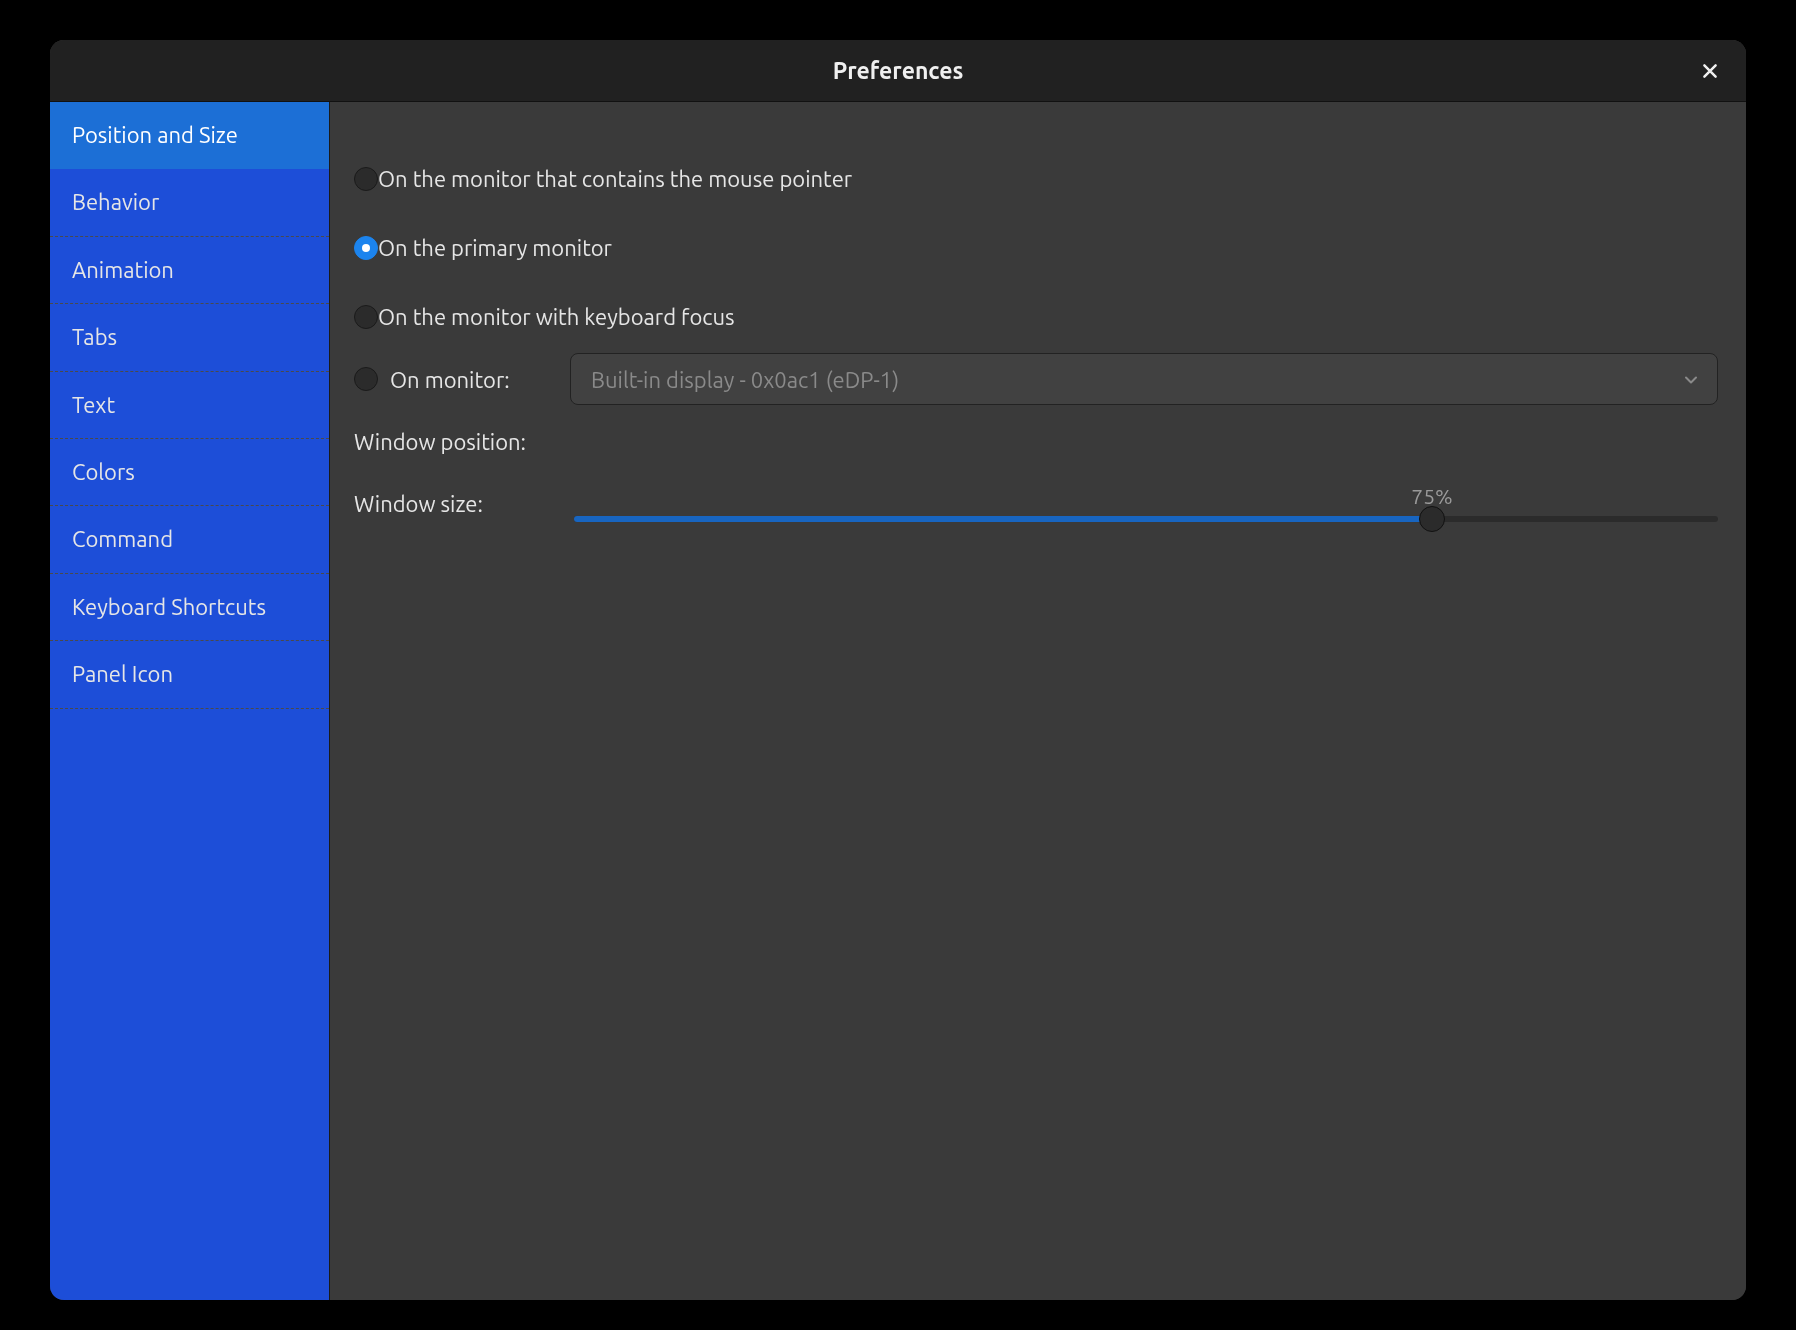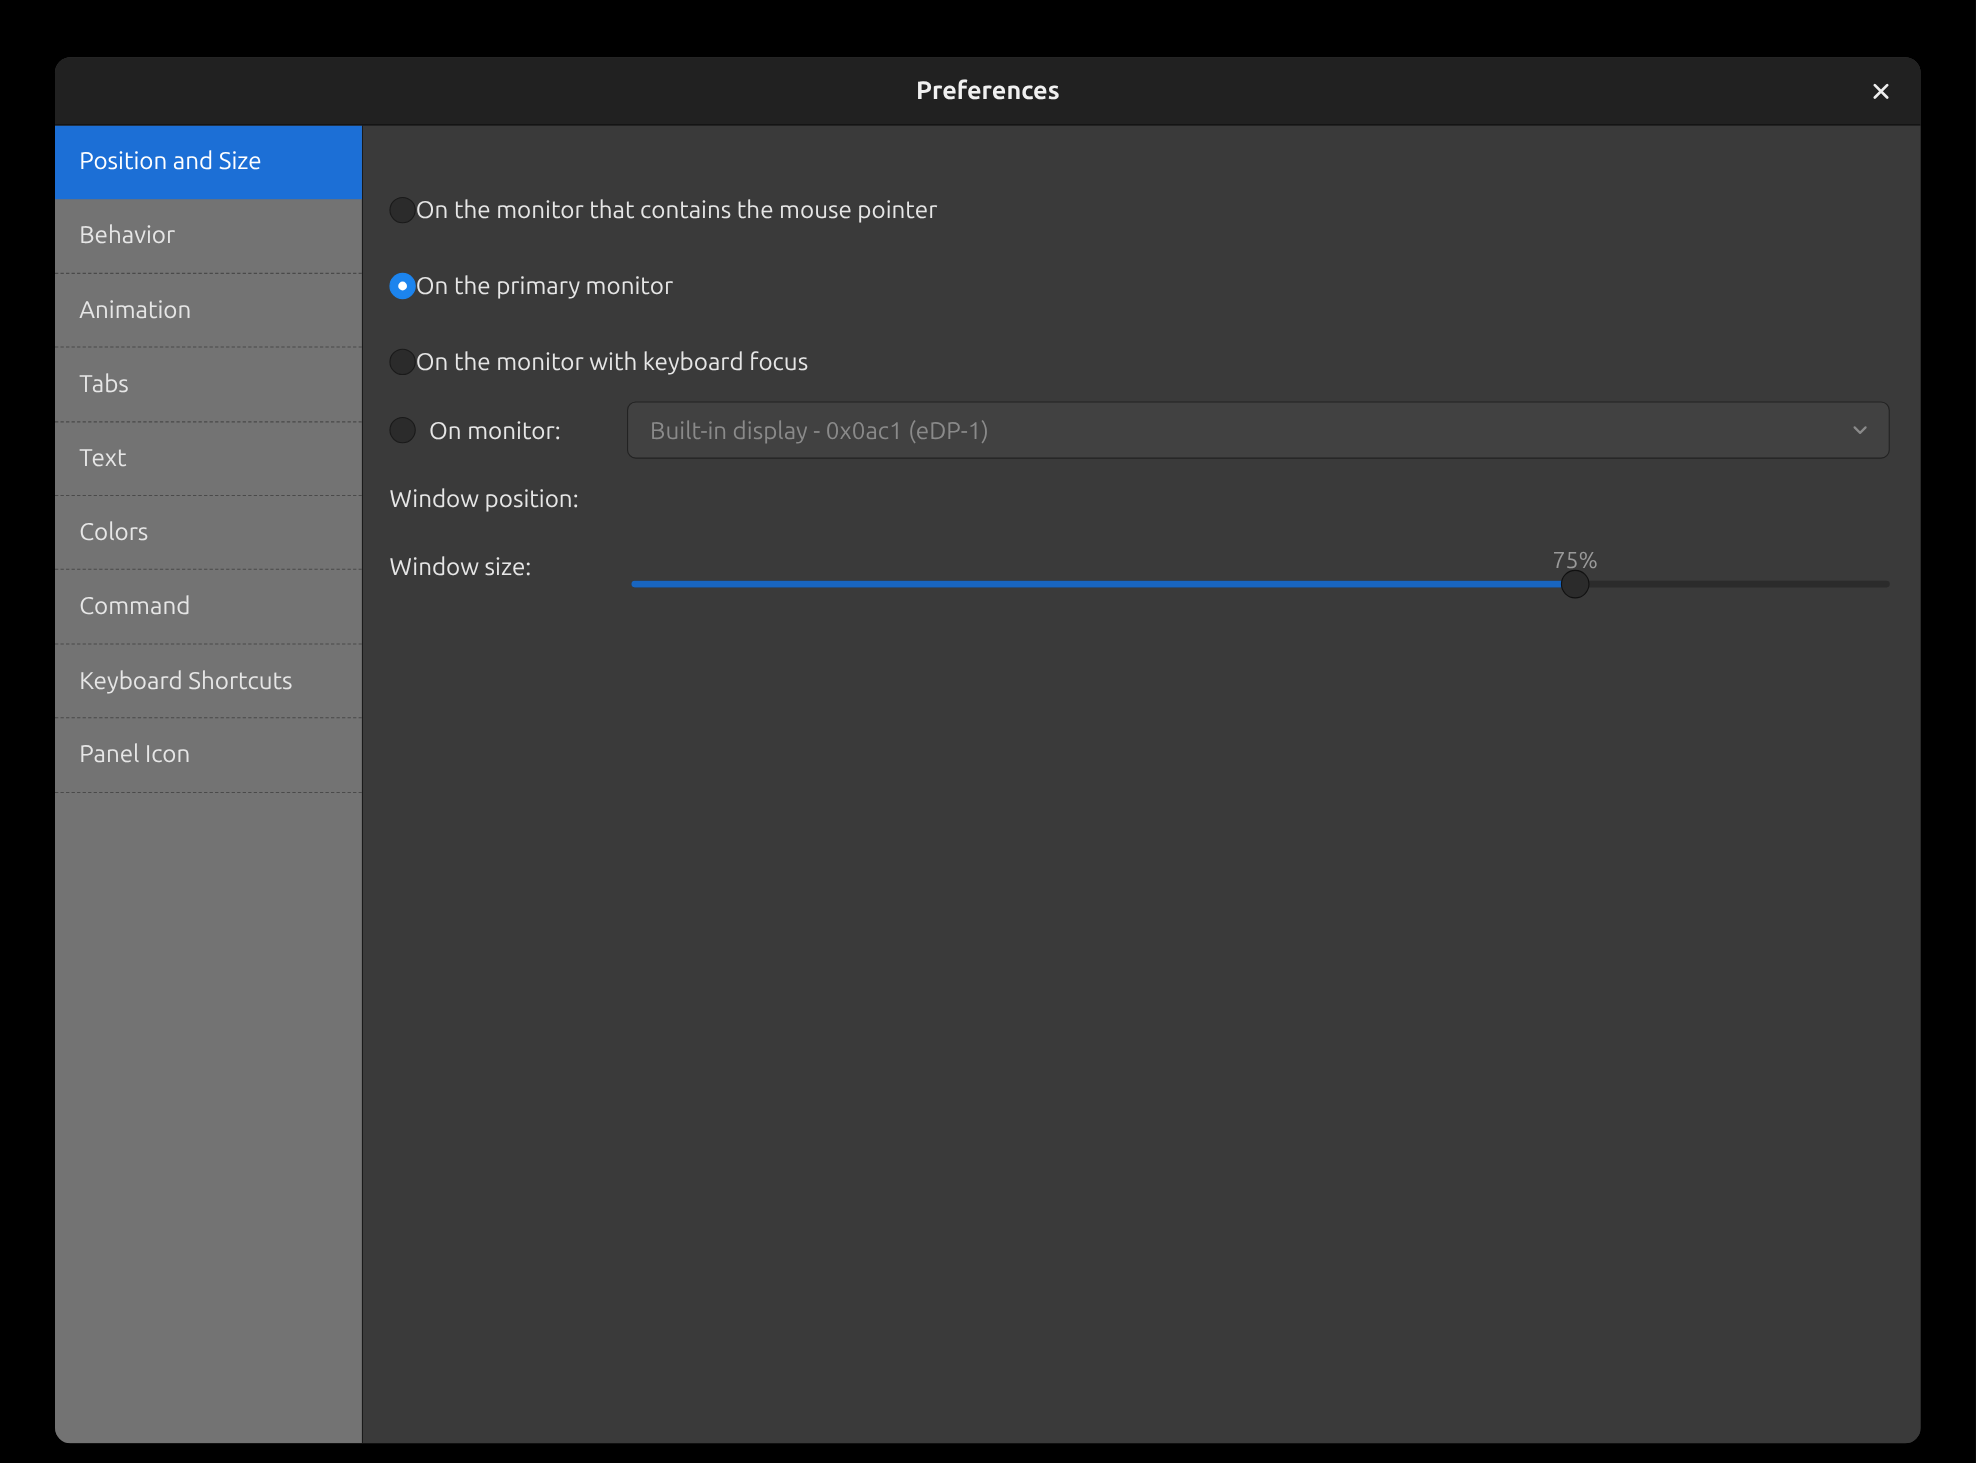--- a/index.html
+++ b/index.html
@@ -6,21 +6,21 @@
   html, body {
     width: 1796px;
     height: 1330px;
     background: #000;
     font-family: "Ubuntu", "Cantarell", "Segoe UI", sans-serif;
     overflow: hidden;
   }
   .window {
     position: absolute;
     left: 50px;
-    top: 52px;
+    top: 40px;
     width: 1696px;
     height: 1260px;
     background: #3a3a3a;
     border-radius: 14px;
     box-shadow: 0 0 0 1px rgba(0,0,0,0.6), 0 8px 30px rgba(0,0,0,0.6);
     display: flex;
     flex-direction: column;
     overflow: hidden;
   }
   .titlebar {
@@ -52,21 +52,21 @@
     border-radius: 4px;
   }
   .titlebar .close svg { width: 18px; height: 18px; }
   .body {
     flex: 1;
     display: flex;
     min-height: 0;
   }
   .sidebar {
     width: 280px;
-    background: #737373;
+    background: #1d4ed8;
     border-right: 1px solid #1a1a1a;
     display: flex;
     flex-direction: column;
   }
   .sidebar .item {
     padding: 20px 22px;
     color: #e6e6e6;
     font-size: 22px;
     border-bottom: 1px dashed #4a4a4a;
     cursor: pointer;

